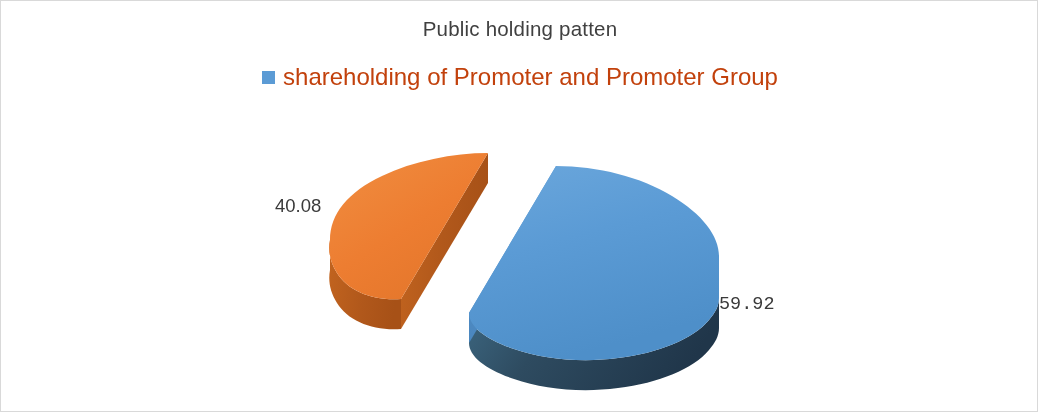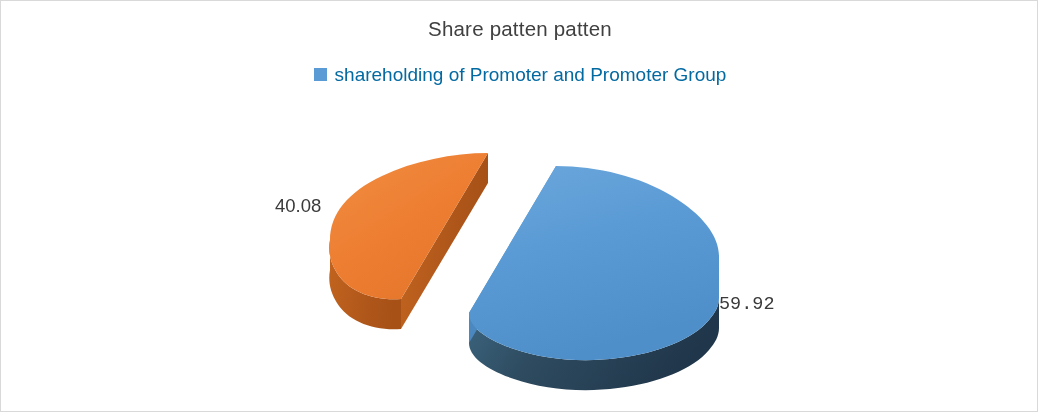--- a/index.html
+++ b/index.html
@@ -47,22 +47,22 @@
     align-items: center;
     gap: 8px;
   }
   .legend-swatch {
     width: 13px;
     height: 13px;
     display: block;
     flex: 0 0 auto;
   }
   .legend-label {
-    font-size: 19px;
-    color: #0369a1;
+    font-size: 24px;
+    color: #c2410c;
     white-space: nowrap;
     line-height: 1;
   }
   #plot {
     position: absolute;
     left: 0;
     top: 100px;
     width: 832px;
     height: 300px;
   }
@@ -81,21 +81,21 @@
     left: 718px;
     top: 195px;
     font-family: Liberation Mono, monospace;
   }
 </style>
 </head>
 <body>
 
 <div id="chart-frame">
 
-  <div id="chart-title">Share patten patten</div>
+  <div id="chart-title">Public holding patten</div>
 
   <div id="legend">
 
     <div class="legend-entry">
       <span class="legend-swatch" style="background:#5B9BD5"></span>
       <span class="legend-label">shareholding of Promoter and Promoter Group</span>
     </div>
 
 
   </div>

